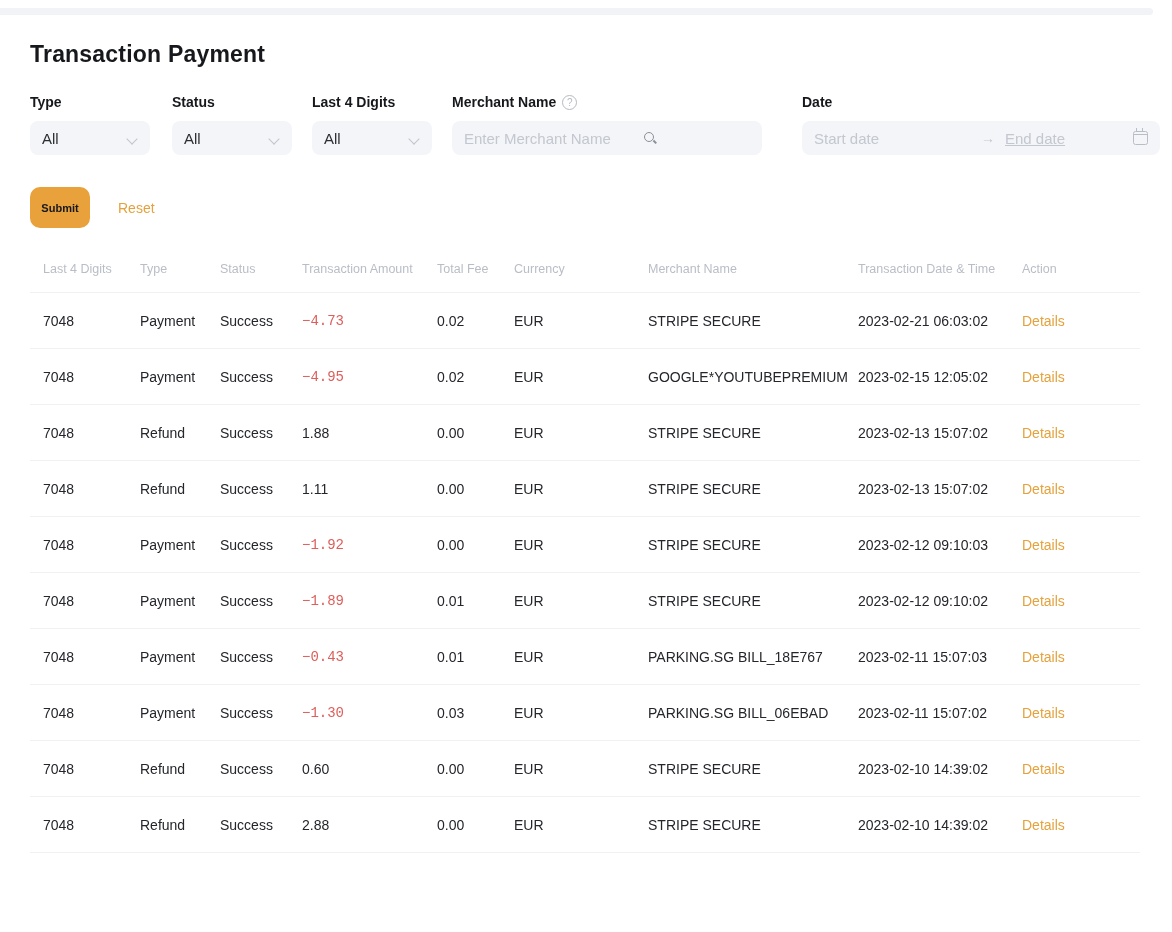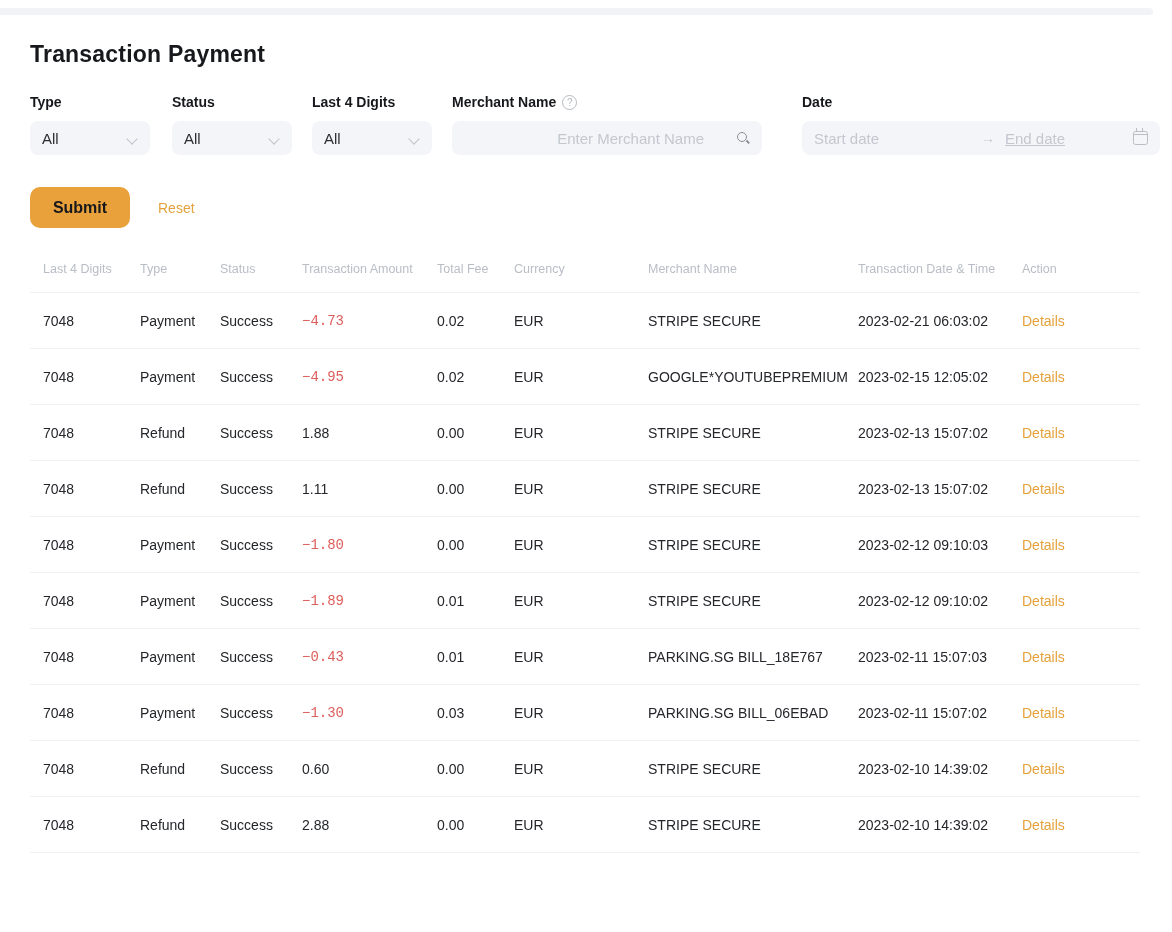--- a/index.html
+++ b/index.html
@@ -22,21 +22,21 @@
   .filters { display:flex; margin-top:26px; }
   .fgroup { display:flex; flex-direction:column; }
   .flabel { font-size:14px; font-weight:700; color:#16181c; margin-bottom:11px; display:flex; align-items:center; gap:6px; }
   .control { height:34px; background:#f4f5f8; border-radius:8px; display:flex; align-items:center;
     padding:0 12px; font-size:15px; color:#2b2e33; }
   .g-type .control, .g-status .control, .g-last4 .control { width:120px; justify-content:space-between; }
   .g-type { width:120px; margin-right:22px; }
   .g-status { width:120px; margin-right:20px; }
   .g-last4 { width:120px; margin-right:20px; }
   .g-merchant { width:310px; margin-right:20px; }
-  .g-merchant .control { width:310px; justify-content:flex-end;gap:32px; }
+  .g-merchant .control { width:310px; justify-content:flex-start;gap:32px; }
   .g-date { width:358px;margin-left:20px; }
   .g-date .control { width:358px; }
   .placeholder { color:#c3c7cf; }
   .chevron { width:10px; height:10px; position:relative; }
   .chevron::before { content:""; position:absolute; left:0; top:2px; width:7px; height:7px;
     border-right:1.6px solid #c0c4cc; border-bottom:1.6px solid #c0c4cc; transform:rotate(45deg); }
   .help-circle { width:15px; height:15px; border:1.2px solid #b6bac2; border-radius:50%;
     color:#b6bac2; font-size:10px; font-weight:400; display:inline-flex; align-items:center; justify-content:center; }
   .search-glyph { width:14px; height:14px; position:relative; }
   .search-glyph::before { content:""; position:absolute; left:1px; top:1px; width:8px; height:8px;
@@ -46,22 +46,22 @@
   .range-arrow { color:#c3c7cf; font-size:14px; margin:0 10px; }
   .date-start { flex:1; }
   .date-end { width:128px;text-decoration:underline; }
   .cal-icon { width:15px; height:14px; border:1.4px solid #b9bdc6; border-radius:2.5px; position:relative; }
   .cal-icon::before { content:""; position:absolute; top:2px; left:-1px; right:-1px; height:1.4px; background:#b9bdc6; }
   .cal-icon::after { content:""; position:absolute; top:-4px; left:2px; width:1.4px; height:3px;
     background:#b9bdc6; box-shadow:6px 0 0 #b9bdc6; }
 
   
   .actions-row { display:flex; align-items:center; margin-top:32px; }
-  .submit-btn { width:100px; height:41px; background:#e9a13b; border:none; border-radius:10px;
-    font-family:inherit; font-size:16px; font-weight:700; color:#16181c; cursor:pointer; }
+  .submit-btn { width:60px; height:41px; background:#e9a13b; border:none; border-radius:10px;
+    font-family:inherit; font-size:11px; font-weight:700; color:#16181c; cursor:pointer; }
   .reset-link { margin-left:28px; font-size:14px; color:#e5a23c; cursor:pointer; text-decoration:none; }
 
   
   .table { margin-top:34px; width:1110px; }
   .thead, .trow { display:grid; grid-template-columns:97px 80px 82px 135px 77px 134px 210px 164px 1fr;
     padding-left:13px; align-items:center; }
   .thead { font-size:12.5px; color:#b9bdc6; padding-bottom:16px; border-bottom:1px solid #f0f1f4; }
   .trow { height:56px; border-bottom:1px solid #f0f1f4; font-size:14px; color:#24262b; }
   .td.neg { color:#dd5e5a;font-family:Liberation Mono, monospace; }
   .details { color:#e5a23c; cursor:pointer; text-decoration:none; }
@@ -188,21 +188,21 @@
     <div class="td">EUR</div>
     <div class="td">STRIPE SECURE</div>
     <div class="td">2023-02-13 15:07:02</div>
     <div class="td"><a class="details">Details</a></div>
   </div>
 
   <div class="trow">
     <div class="td">7048</div>
     <div class="td">Payment</div>
     <div class="td">Success</div>
-    <div class="td neg">−1.80</div>
+    <div class="td neg">−1.92</div>
     <div class="td">0.00</div>
     <div class="td">EUR</div>
     <div class="td">STRIPE SECURE</div>
     <div class="td">2023-02-12 09:10:03</div>
     <div class="td"><a class="details">Details</a></div>
   </div>
 
   <div class="trow">
     <div class="td">7048</div>
     <div class="td">Payment</div>

